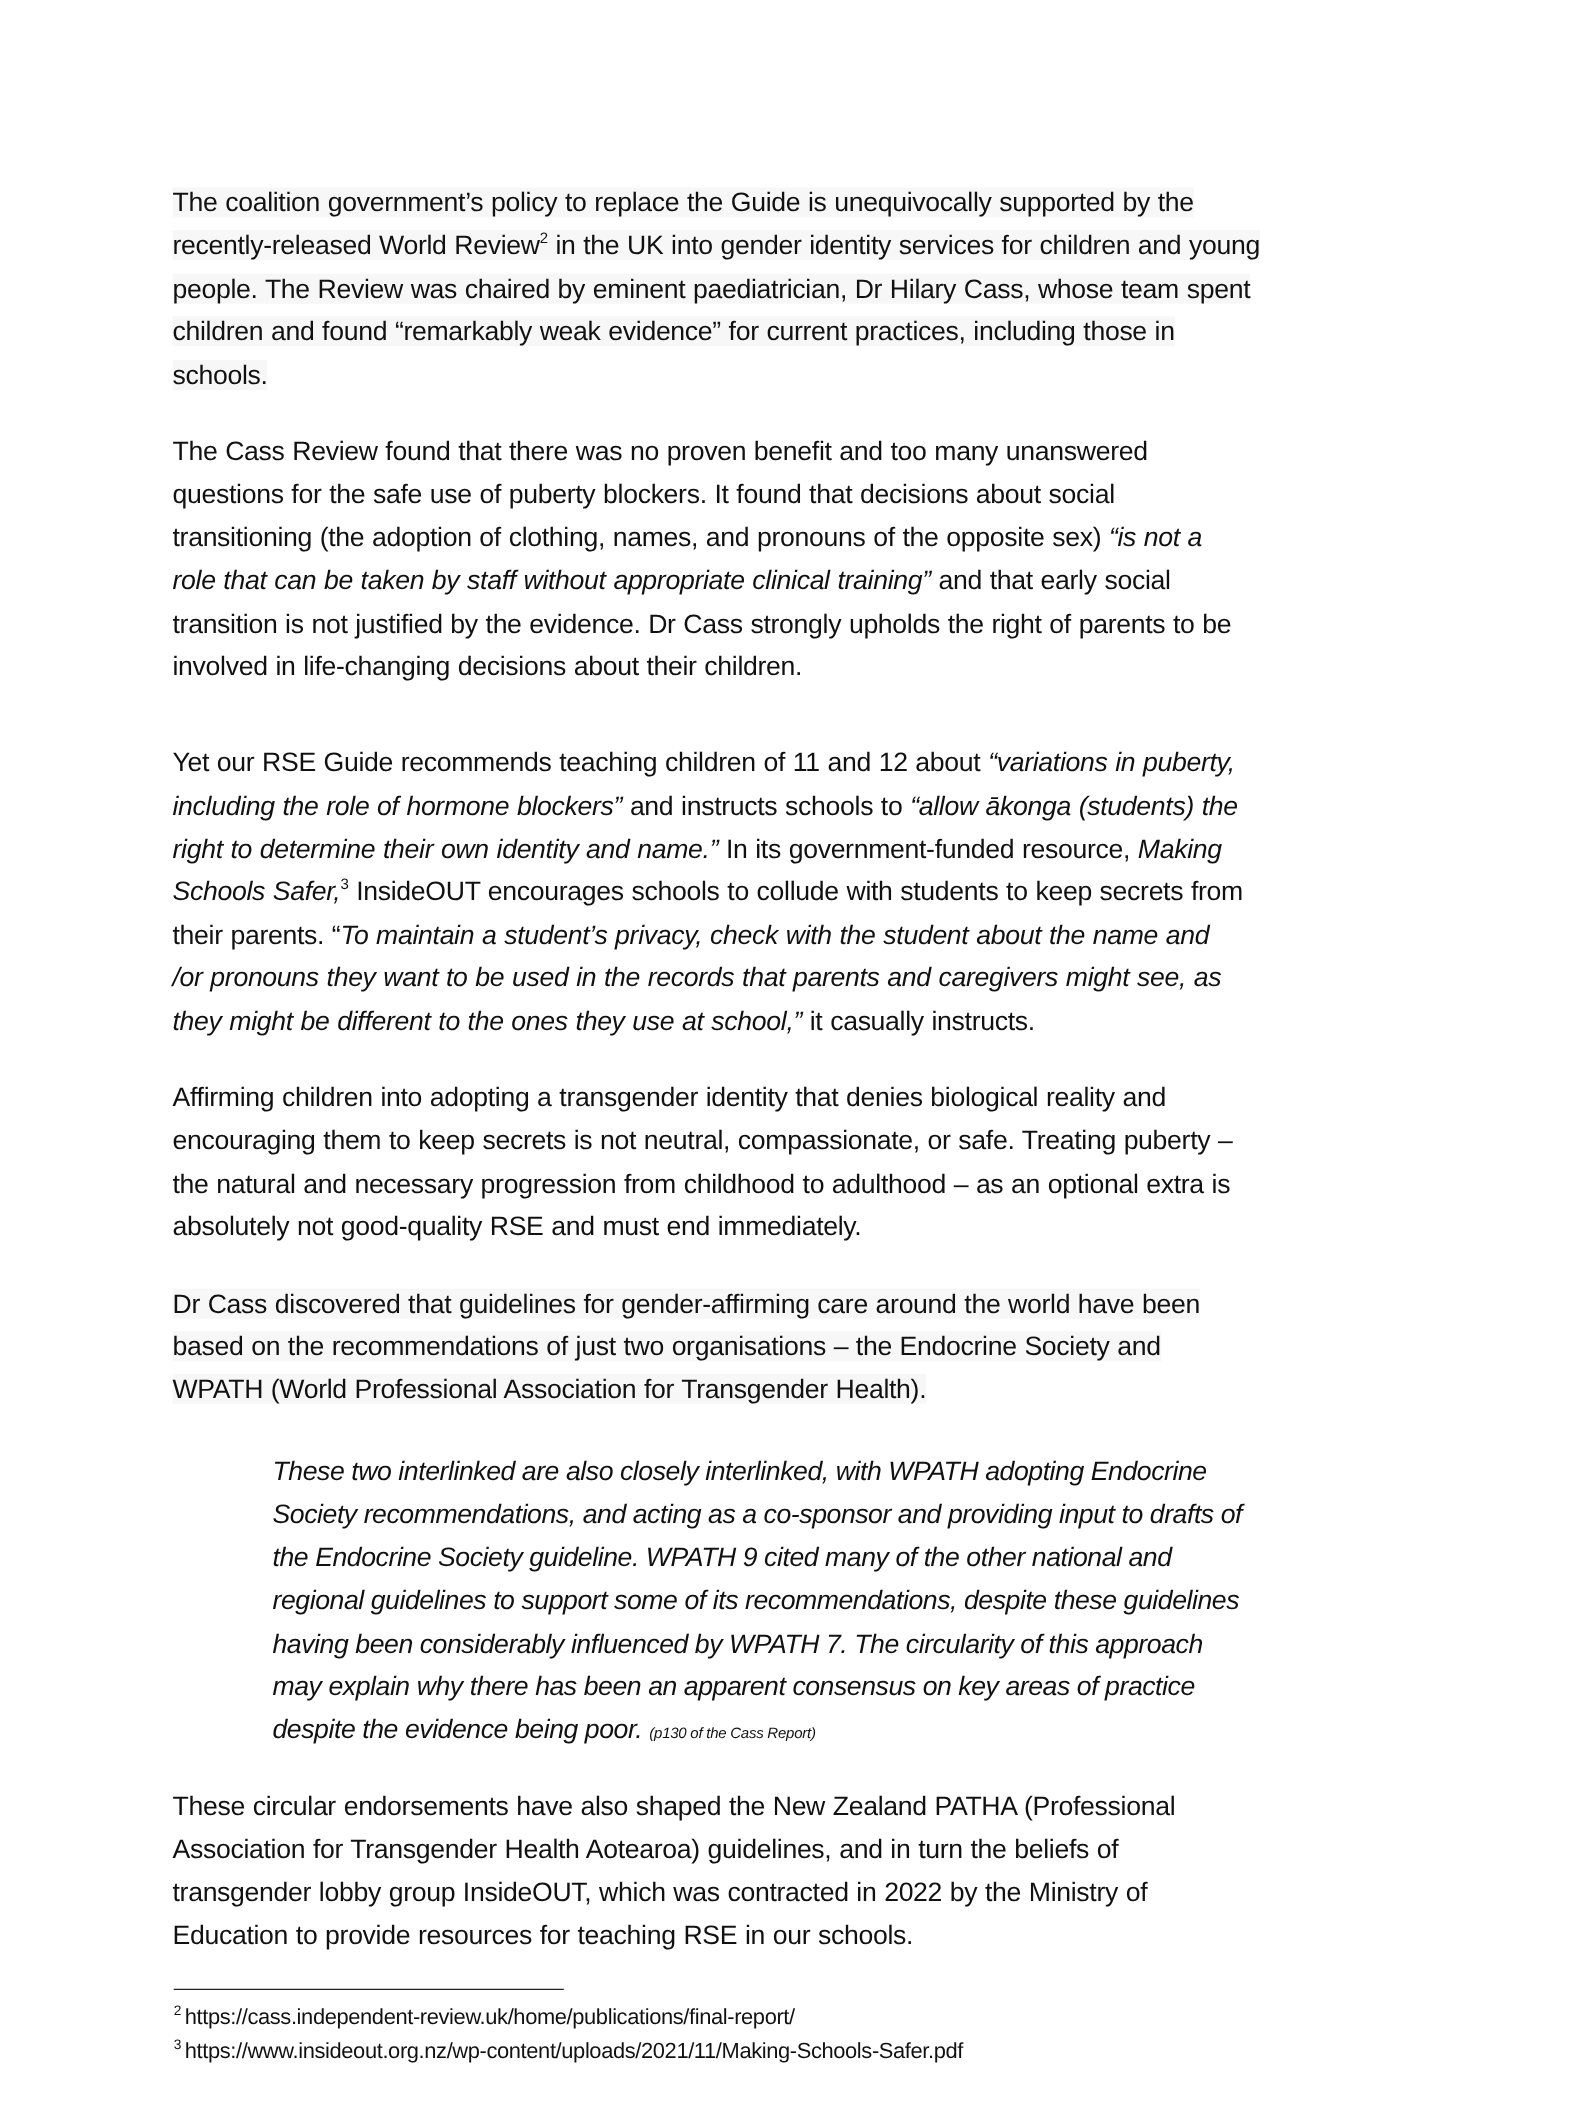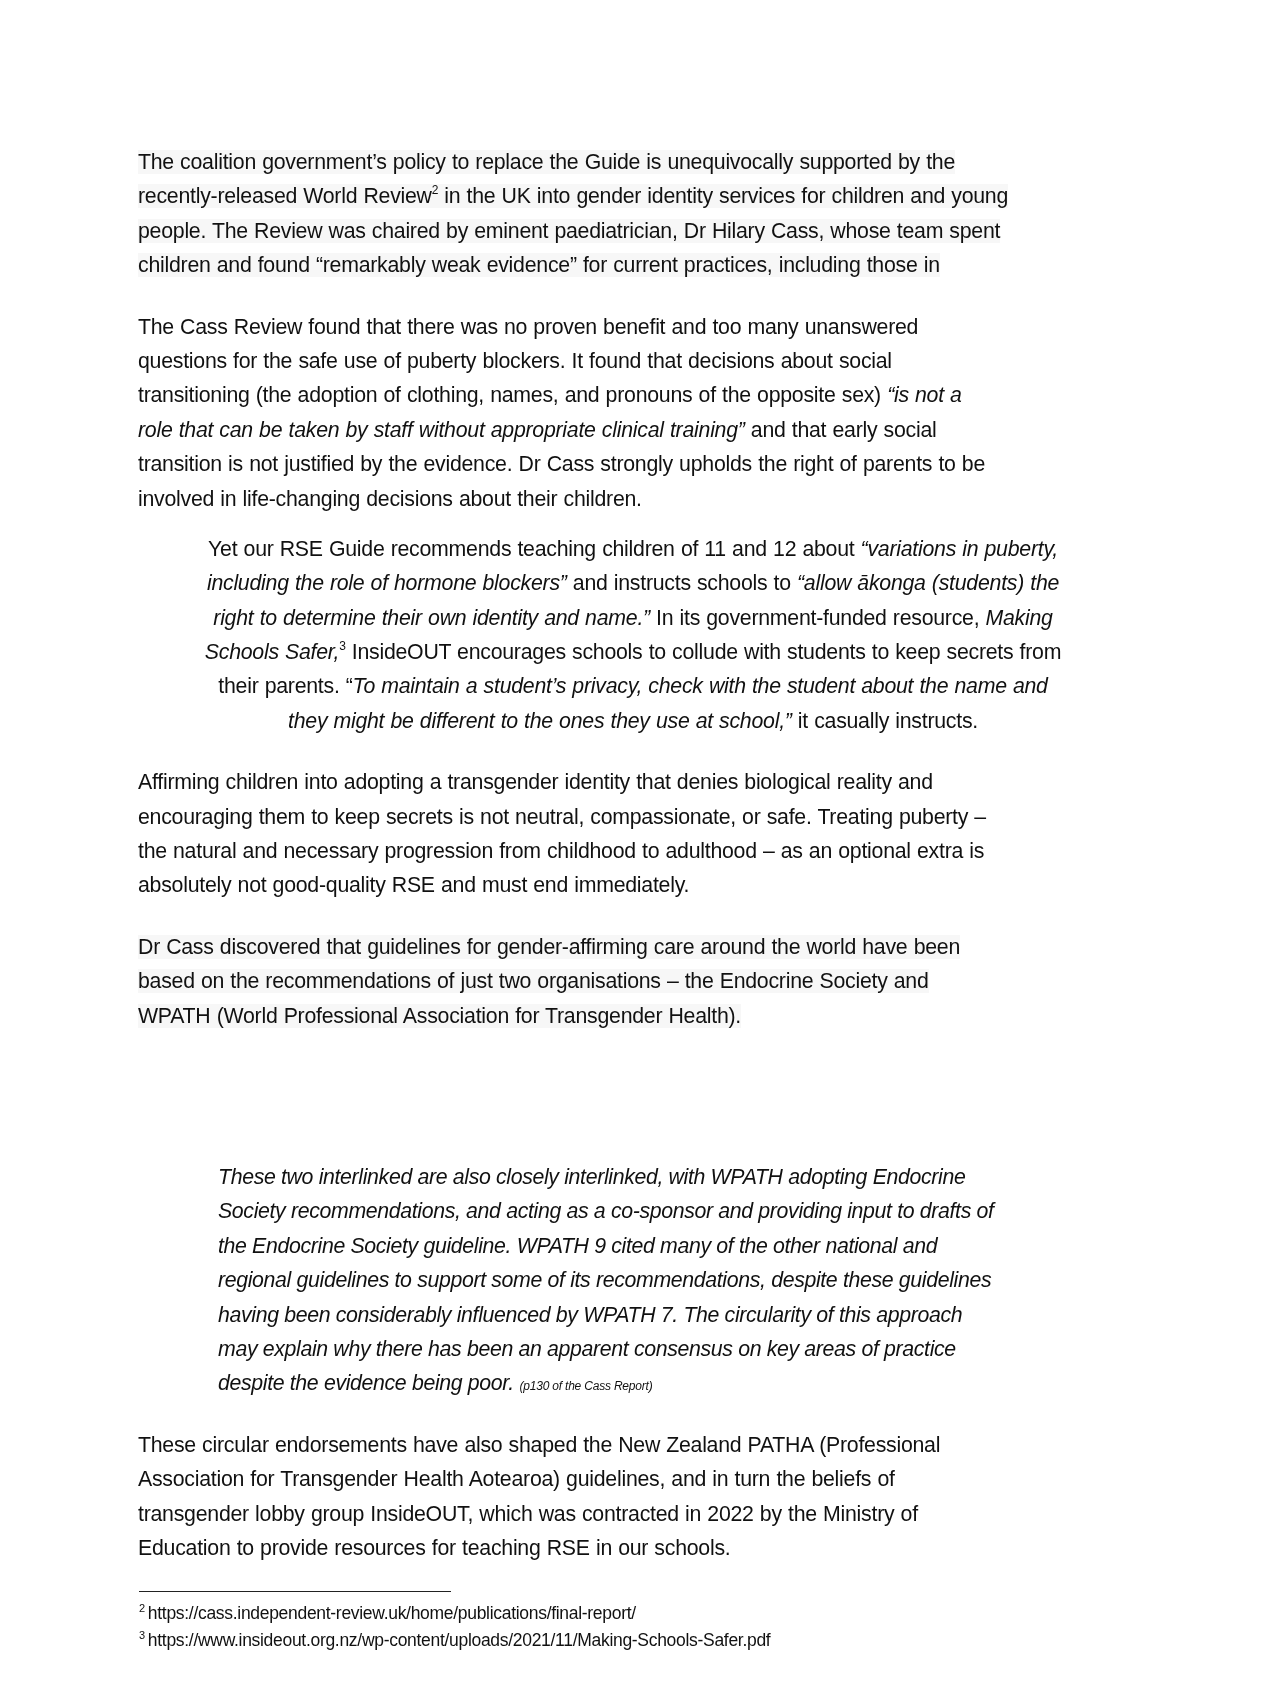--- a/index.html
+++ b/index.html
@@ -29,35 +29,37 @@
 <body>
 
 <div class="page">
 
   <div class="body-text" id="paras-top" style="top:145px;">
       <div class="p hl">
         <span class="line"><span class="hlbox"><span>The coalition government’s policy to replace the Guide is unequivocally supported by the</span></span></span>
         <span class="line"><span class="hlbox"><span>recently-released World Review</span><sup class="fn">2</sup><span> in the UK into gender identity services for children and young</span></span></span>
         <span class="line"><span class="hlbox"><span>people. The Review was chaired by eminent paediatrician, Dr Hilary Cass, whose team spent</span></span></span>
         <span class="line"><span class="hlbox"><span>children and found “remarkably weak evidence” for current practices, including those in</span></span></span>
+        <span class="line"><span class="hlbox"><span>schools.</span></span></span>
       </div>
       <div class="p" style="margin-top: 27px;">
         <span class="line"><span class="hlbox"><span>The Cass Review found that there was no proven benefit and too many unanswered</span></span></span>
         <span class="line"><span class="hlbox"><span>questions for the safe use of puberty blockers. It found that decisions about social</span></span></span>
         <span class="line"><span class="hlbox"><span>transitioning (the adoption of clothing, names, and pronouns of the opposite sex) </span><span class="i">“is not a</span></span></span>
         <span class="line"><span class="hlbox"><span class="i">role that can be taken by staff without appropriate clinical training”</span><span> and that early social</span></span></span>
         <span class="line"><span class="hlbox"><span>transition is not justified by the evidence. Dr Cass strongly upholds the right of parents to be</span></span></span>
         <span class="line"><span class="hlbox"><span>involved in life-changing decisions about their children.</span></span></span>
       </div>
-      <div class="p" style="margin-top: 16px; text-align: center;">
+      <div class="p" style="margin-top: 43px;">
         <span class="line"><span class="hlbox"><span>Yet our RSE Guide recommends teaching children of 11 and 12 about </span><span class="i">“variations in puberty,</span></span></span>
         <span class="line"><span class="hlbox"><span class="i">including the role of hormone blockers”</span><span> and instructs schools to </span><span class="i">“allow ākonga (students) the</span></span></span>
         <span class="line"><span class="hlbox"><span class="i">right to determine their own identity and name.”</span><span> In its government-funded resource, </span><span class="i">Making</span></span></span>
         <span class="line"><span class="hlbox"><span class="i">Schools Safer,</span><sup class="fn">3</sup><span> InsideOUT encourages schools to collude with students to keep secrets from</span></span></span>
         <span class="line"><span class="hlbox"><span>their parents. “</span><span class="i">To maintain a student’s privacy, check with the student about the name and</span></span></span>
+        <span class="line"><span class="hlbox"><span class="i">/or pronouns they want to be used in the records that parents and caregivers might see, as</span></span></span>
         <span class="line"><span class="hlbox"><span class="i">they might be different to the ones they use at school,”</span><span> it casually instructs.</span></span></span>
       </div>
       <div class="p" style="margin-top: 27px;">
         <span class="line"><span class="hlbox"><span>Affirming children into adopting a transgender identity that denies biological reality and</span></span></span>
         <span class="line"><span class="hlbox"><span>encouraging them to keep secrets is not neutral, compassionate, or safe. Treating puberty –</span></span></span>
         <span class="line"><span class="hlbox"><span>the natural and necessary progression from childhood to adulthood – as an optional extra is</span></span></span>
         <span class="line"><span class="hlbox"><span>absolutely not good-quality RSE and must end immediately.</span></span></span>
       </div>
       <div class="p hl" style="margin-top: 27px;">
         <span class="line"><span class="hlbox"><span>Dr Cass discovered that guidelines for gender-affirming care around the world have been</span></span></span>

